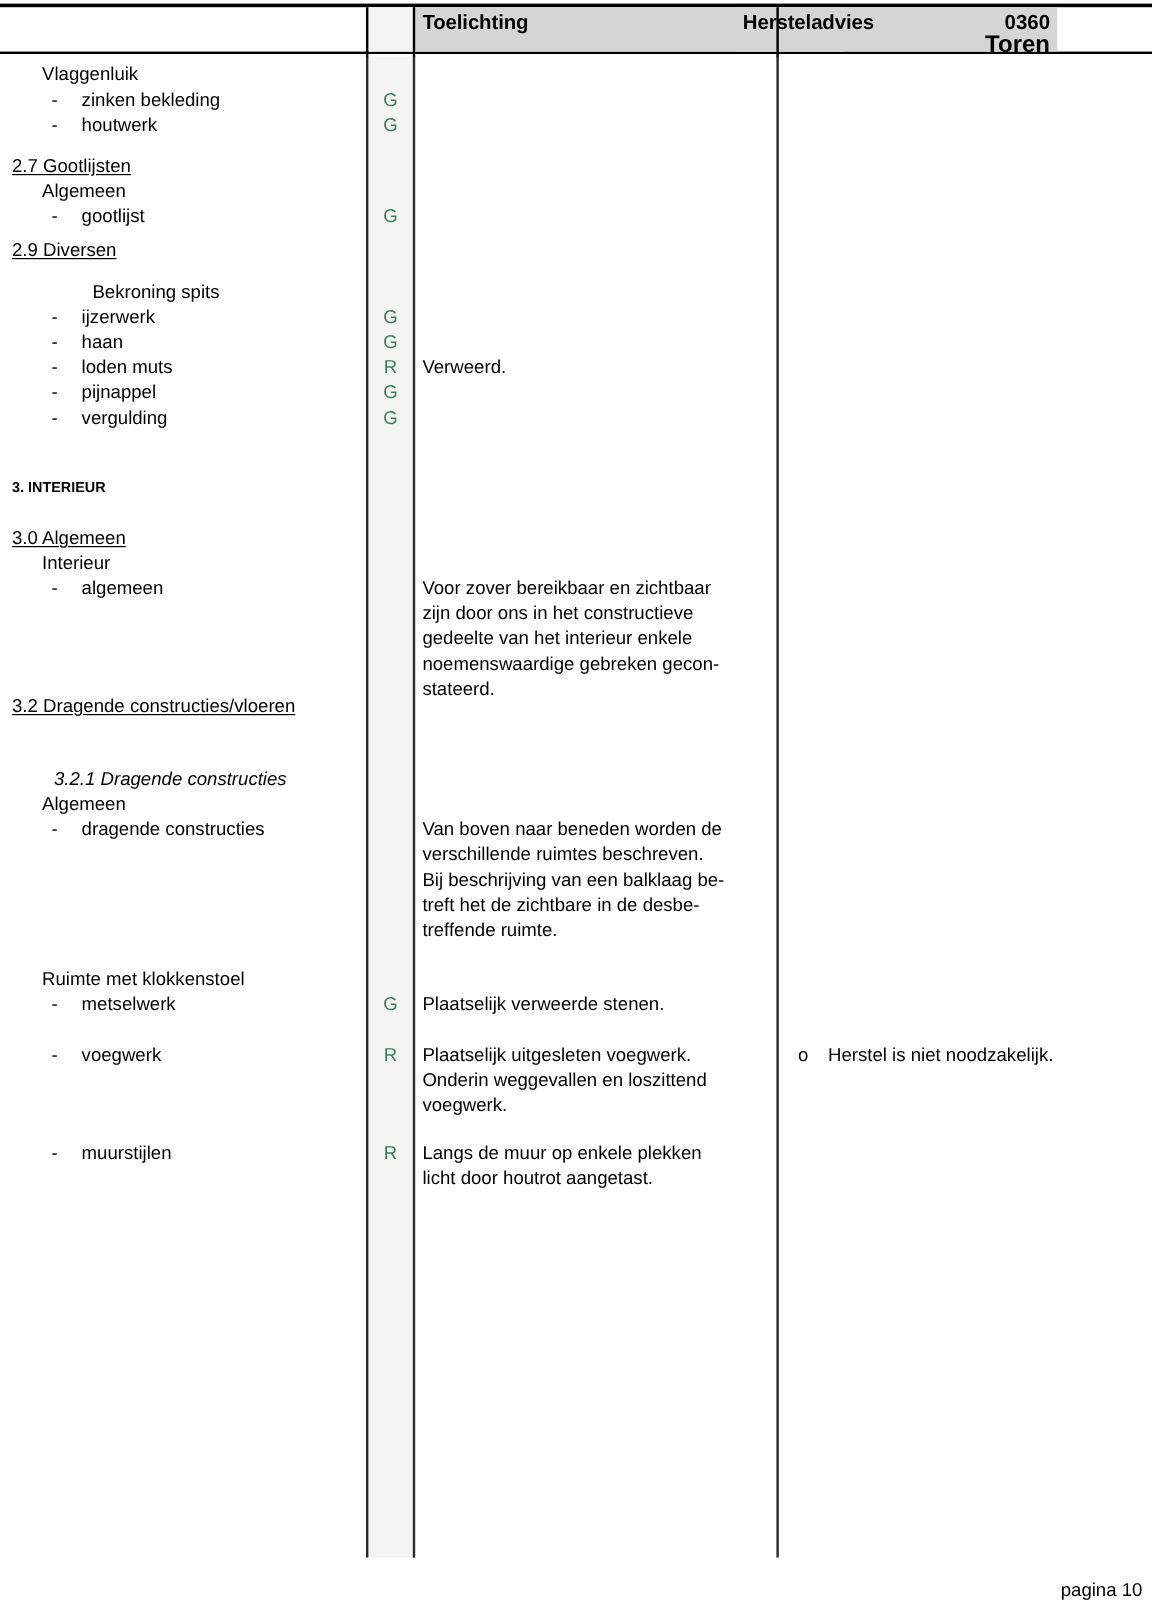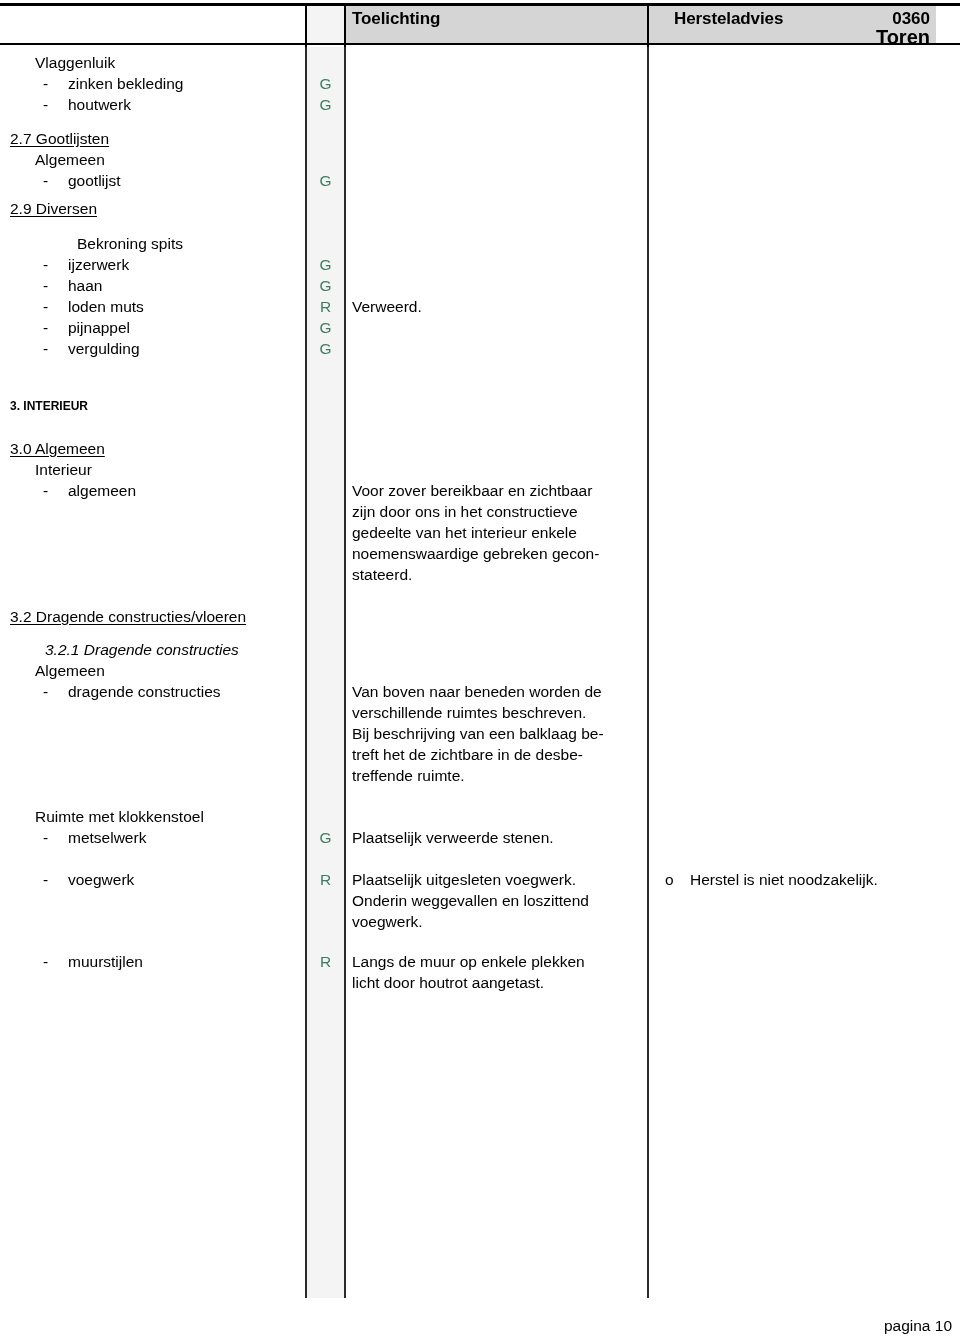--- a/index.html
+++ b/index.html
@@ -37,21 +37,21 @@
   .hdr-cell {
     position: absolute;
     top: 0;
     height: 100%;
     background: #d5d5d5;
     box-sizing: border-box;
   }
   .hdr-rubriek { left: 0;   width: 305px; }
   .hdr-code    { left: 307px; width: 37px; background: #f4f4f4; }
   .hdr-toel    { left: 346px; width: 358px; text-decoration: underline; }
-  .hdr-herst   { left: 668px; width: 268px; }
+  .hdr-herst   { left: 613px; width: 268px; }
 
   .hdr-txt {
     position: absolute;
     font-size: 17px;
     font-weight: bold;
     line-height: 19px;
     letter-spacing: -0.1px;
   }
   .hdr-rubriek .hdr-txt { left: 12px;  top: 3px; }
   .hdr-toel    .hdr-txt { left: 6px;   top: 3px; }
@@ -275,21 +275,21 @@
   <div class="bullet-row" style="left:43px;top:480px;">
     <span class="dash">-</span>
     <span class="btext">algemeen</span>
   </div>
   <div class="blk tcol" style="top:480px;">Voor zover bereikbaar en zichtbaar
 zijn door ons in het constructieve
 gedeelte van het interieur enkele
 noemenswaardige gebreken gecon-
 stateerd.</div>
 
-  <div class="sec-head" style="left:10px;top:606px;">3.2   Dragende constructies/vloeren</div>
+  <div class="sec-head" style="left:10px;top:578px;">3.2   Dragende constructies/vloeren</div>
   <div class="sec-head-italic" style="left:45px;top:639px;">3.2.1   Dragende constructies</div>
   <div class="sub-label" style="left:35px;top:660px;">Algemeen</div>
 
   <div class="bullet-row" style="left:43px;top:681px;">
     <span class="dash">-</span>
     <span class="btext">dragende constructies</span>
   </div>
   <div class="blk tcol" style="top:681px;">Van boven naar beneden worden de
 verschillende ruimtes beschreven.
 Bij beschrijving van een balklaag be-

